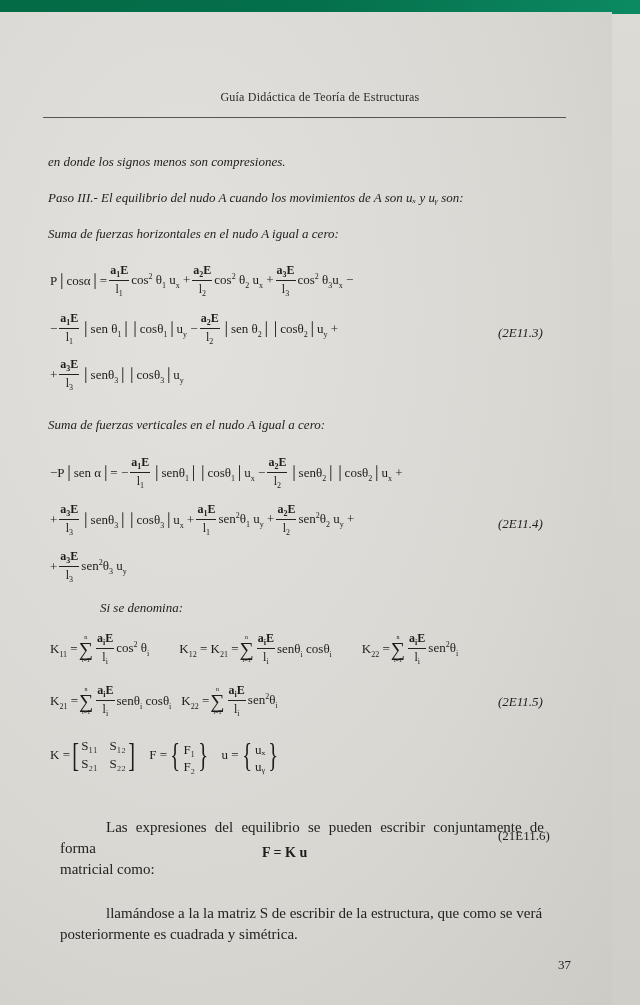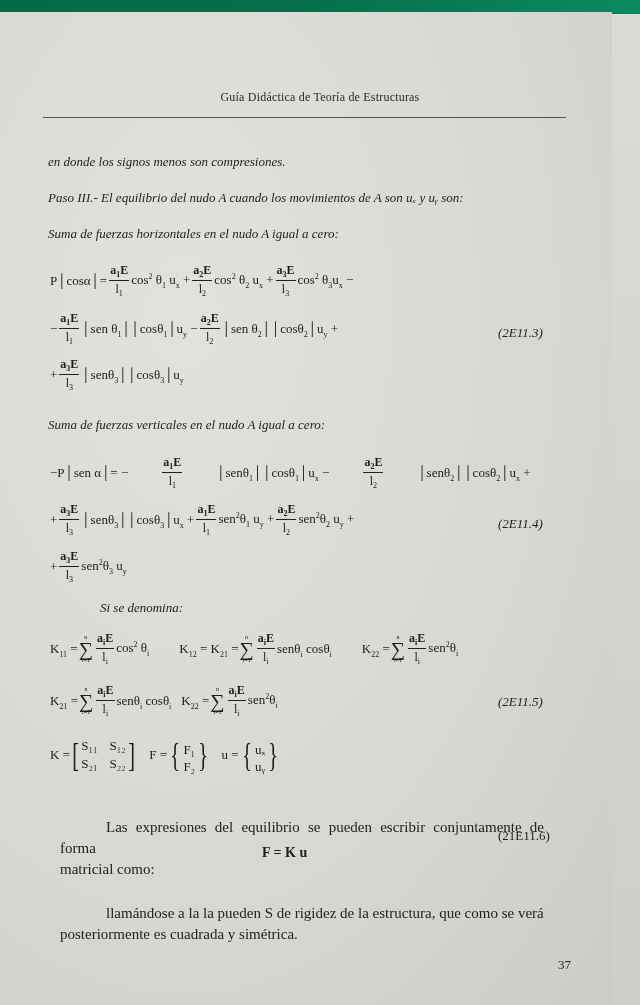--- a/index.html
+++ b/index.html
@@ -107,21 +107,21 @@
           <span class="den">l<sub>3</sub></span>
         </span>
       <span>│senθ<sub>3</sub>││cosθ<sub>3</sub>│u<sub>y</sub></span>
     </div>
     <div class="eq-num" style="top:313px;">(2E11.3)</div>
   </div>
 
   <div class="para" style="top:405px;text-align:right;">Suma de fuerzas verticales en el nudo A igual a cero:</div>
 
   <div>
-    <div class="eq-line" style="top:444px;gap:32px;">
+    <div class="eq-line" style="top:444px;">
       <span>−P│sen α│= −</span>
       <span class="frac">
           <span class="num">a<sub>1</sub>E</span>
           <span class="den">l<sub>1</sub></span>
         </span>
       <span>│senθ<sub>1</sub>││cosθ<sub>1</sub>│u<sub>x</sub> −</span>
       <span class="frac">
           <span class="num">a<sub>2</sub>E</span>
           <span class="den">l<sub>2</sub></span>
         </span>
@@ -254,18 +254,18 @@
 
   <div class="body-para" style="top:782px; text-indent:46px; left:60px; width:484px;">
     <span>Las expresiones del equilibrio se pueden escribir conjuntamente de forma</span><br>
     <span style="margin-left:-46px; display:inline-block;">matricial como:</span>
   </div>
 
   <div class="eq-line" style="top:833px; left:262px; font-weight:bold; font-size:14px;">F = K u</div>
   <div class="eq-num" style="top:816px; left:498px; font-style:normal;">(21E11.6)</div>
 
   <div class="body-para" style="top:868px; text-indent:46px; left:60px; width:484px;">
-    <span>llamándose a la la pueden S de rigidez de la estructura, que como se verá</span><br>
+    <span>llamándose a la la matriz S de escribir de la estructura, que como se verá</span><br>
     <span style="margin-left:-46px; display:inline-block;">posteriormente es cuadrada y simétrica.</span>
   </div>
 
   <div class="page-number">37</div>
 </div>
 
 </body></html>

